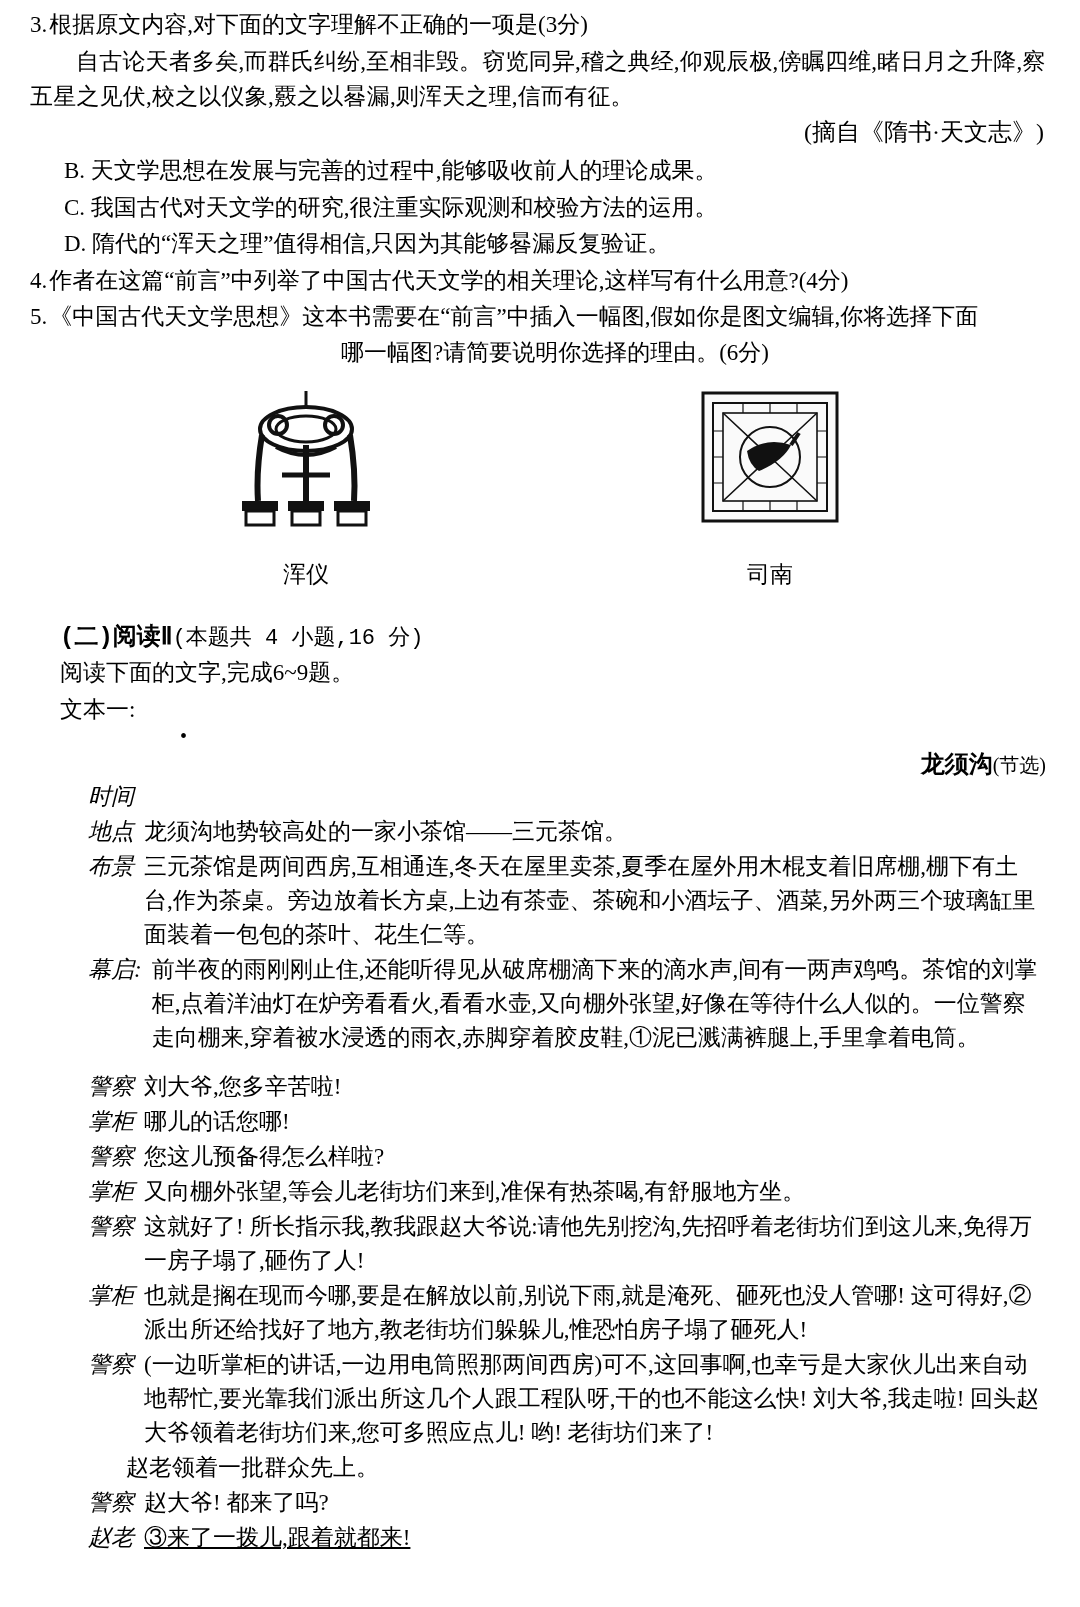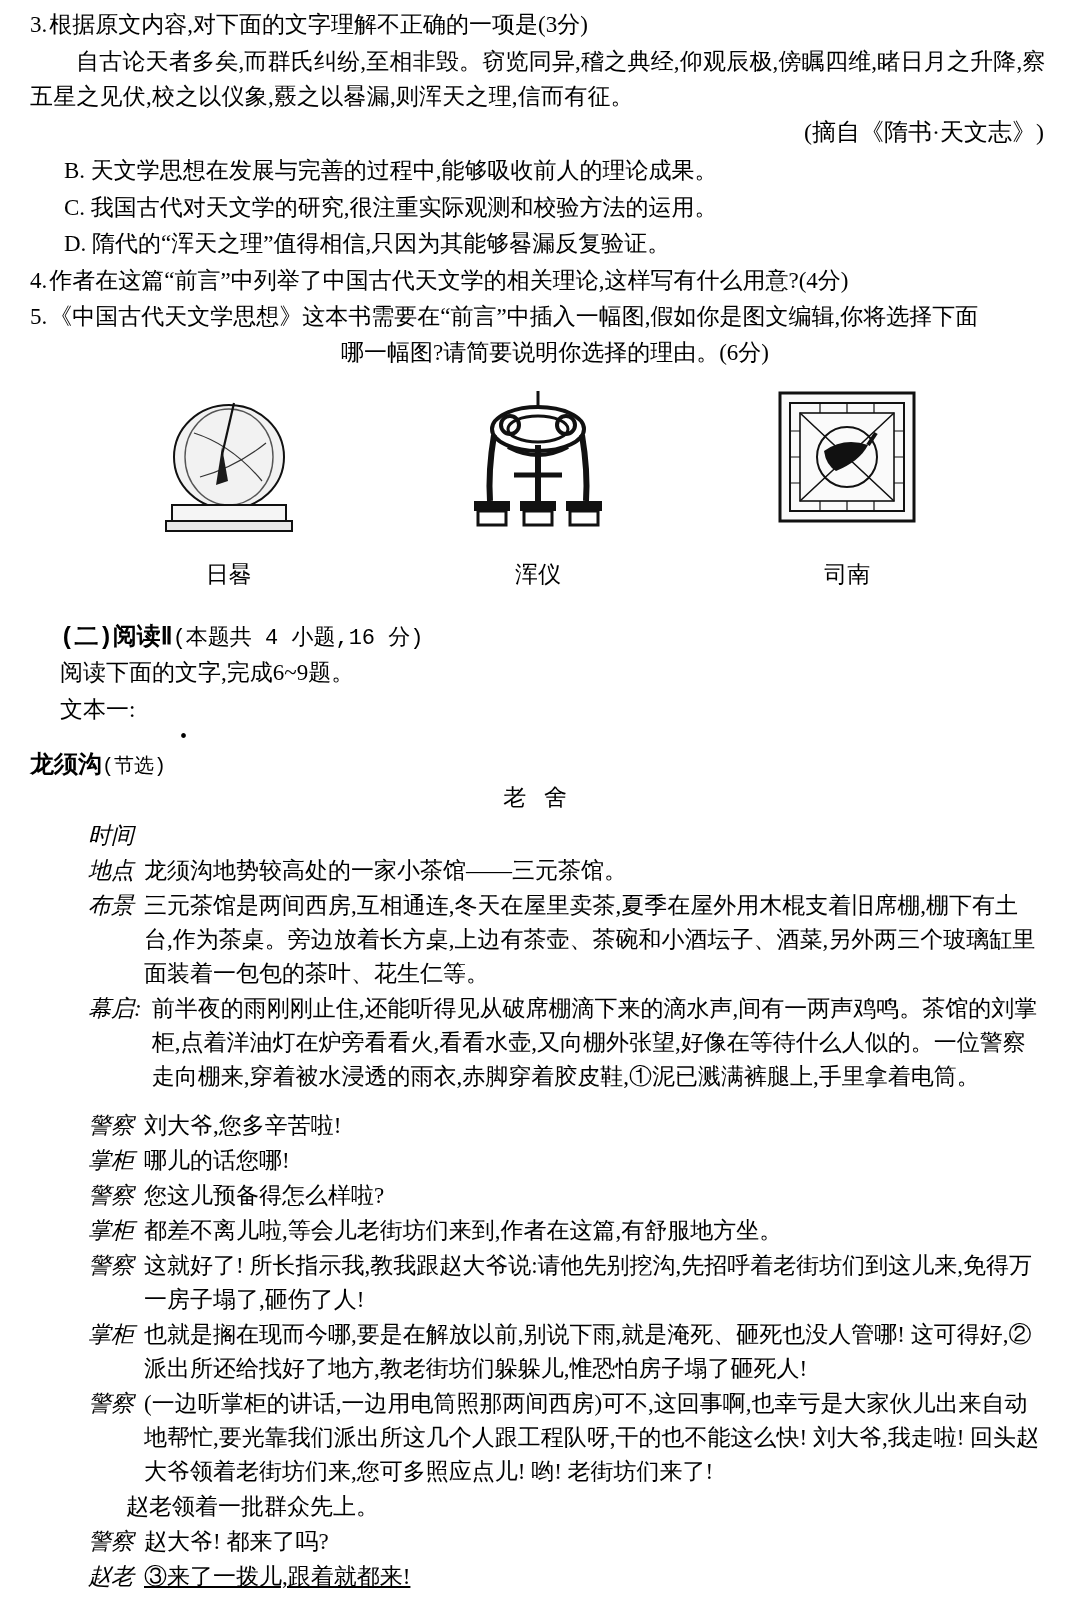--- a/index.html
+++ b/index.html
@@ -96,25 +96,24 @@
   .plain-indent {
     font-size: 23px;
     margin: 2px 0 2px 30px;
     line-height: 1.45;
   }
   .text-label {
     font-size: 23px;
     margin: 4px 0 0 30px;
   }
   .title-center {
-    text-align: left;
+    text-align: right;
     font-size: 24px;
     margin: 6px 0 0 0;
     font-weight: bold;
-    font-family: Liberation Mono, monospace;
   }
   .title-center .sub {
     font-size: 20px;
     font-weight: normal;
   }
   .author-center {
     text-align: center;
     font-size: 23px;
     letter-spacing: 6px;
     margin: 2px 0 6px 0;
@@ -171,35 +170,20 @@
   </div>
 
   <div class="q-num-block">
     <span class="q-num">5.</span>
     <span class="q-body">《中国古代天文学思想》这本书需要在“前言”中插入一幅图,假如你是图文编辑,你将选择下面</span>
   </div>
   <div class="q-line sub-indent">哪一幅图?请简要说明你选择的理由。(6分)</div>
 
   <div class="figure-row">
 
-    <div class="figure">
-      <div class="art">
-        <svg width="170" height="160" viewBox="0 0 170 160">
-          <ellipse cx="85" cy="72" rx="55" ry="52" fill="#f2f2f2" stroke="#111" stroke-width="2"></ellipse>
-          <ellipse cx="85" cy="72" rx="44" ry="48" fill="none" stroke="#555" stroke-width="1.4"></ellipse>
-          <path d="M50 48 Q88 60 118 96" fill="none" stroke="#333" stroke-width="1.2"></path>
-          <path d="M56 92 Q92 82 122 58" fill="none" stroke="#333" stroke-width="1.2"></path>
-          <path d="M78 62 L72 100 L84 96 Z" fill="#1a1a1a"></path>
-          <line x1="90" y1="18" x2="78" y2="70" stroke="#111" stroke-width="2.2"></line>
-          <rect x="28" y="120" width="114" height="16" fill="#f5f5f5" stroke="#111" stroke-width="2"></rect>
-          <rect x="22" y="136" width="126" height="10" fill="#e8e8e8" stroke="#111" stroke-width="2"></rect>
-        </svg>
-      </div>
-      <div class="cap">日晷</div>
-    </div>
 
     <div class="figure">
       <div class="art">
         <svg width="180" height="160" viewBox="0 0 180 160">
           <ellipse cx="90" cy="44" rx="46" ry="22" fill="none" stroke="#111" stroke-width="4"></ellipse>
           <ellipse cx="90" cy="44" rx="30" ry="13" fill="none" stroke="#111" stroke-width="3"></ellipse>
           <circle cx="62" cy="40" r="9" fill="none" stroke="#111" stroke-width="4"></circle>
           <circle cx="118" cy="40" r="9" fill="none" stroke="#111" stroke-width="4"></circle>
           <path d="M90 22 L90 6" stroke="#111" stroke-width="3"></path>
           <path d="M46 50 Q40 86 42 116" stroke="#111" stroke-width="6" fill="none"></path>
@@ -244,21 +228,20 @@
   <div class="section-head">
     <span>(二)阅读Ⅱ</span><span class="norm">(本题共 4 小题,16 分)</span>
   </div>
   <div class="plain-indent">阅读下面的文字,完成6~9题。</div>
   <div class="text-label">文本一:</div>
 
   <div class="dot-mark">•</div>
   <div class="title-center">
     <span>龙须沟</span><span class="sub">(节选)</span>
   </div>
-  <div class="author-center">老 舍</div>
 
   <div class="script-row">
     <div class="sp-name">时间</div>
   </div>
   <div class="script-row">
     <div class="sp-name">地点</div>
     <div class="sp-text">龙须沟地势较高处的一家小茶馆——三元茶馆。</div>
   </div>
   <div class="script-row">
     <div class="sp-name">布景</div>
@@ -278,21 +261,21 @@
   <div class="script-row">
     <div class="sp-name">掌柜</div>
     <div class="sp-text">哪儿的话您哪!</div>
   </div>
   <div class="script-row">
     <div class="sp-name">警察</div>
     <div class="sp-text">您这儿预备得怎么样啦?</div>
   </div>
   <div class="script-row">
     <div class="sp-name">掌柜</div>
-    <div class="sp-text">都差不离儿啦,等会儿老街坊们来到,作者在这篇,有舒服地方坐。</div>
+    <div class="sp-text">又向棚外张望,等会儿老街坊们来到,准保有热茶喝,有舒服地方坐。</div>
   </div>
   <div class="script-row">
     <div class="sp-name">警察</div>
     <div class="sp-text">这就好了! 所长指示我,教我跟赵大爷说:请他先别挖沟,先招呼着老街坊们到这儿来,免得万一房子塌了,砸伤了人!</div>
   </div>
   <div class="script-row">
     <div class="sp-name">掌柜</div>
     <div class="sp-text">也就是搁在现而今哪,要是在解放以前,别说下雨,就是淹死、砸死也没人管哪! 这可得好,②派出所还给找好了地方,教老街坊们躲躲儿,惟恐怕房子塌了砸死人!</div>
   </div>
   <div class="script-row">

